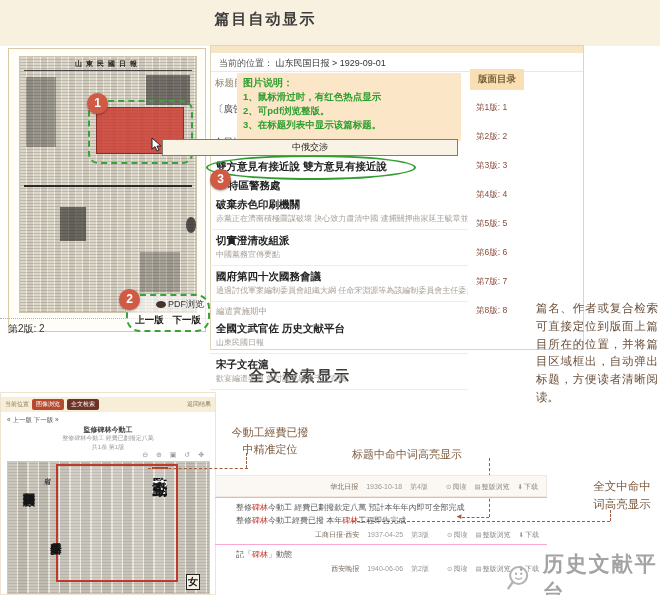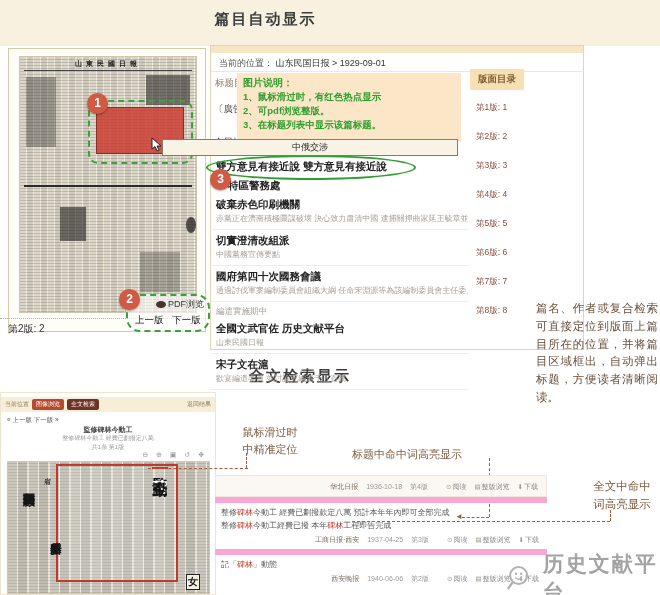--- a/index.html
+++ b/index.html
@@ -35,21 +35,21 @@
   #badge-1{left:78px;top:44px;}
   #badge-2{left:110px;top:240px;}
   .dotted-sep{position:absolute;left:0;top:318px;width:208px;border-top:1px dotted #b9b0a0;}
   .page-indicator{position:absolute;left:8px;top:322px;font-size:10px;color:#333;}
   .pdf-nav-group{position:absolute;left:126px;top:294px;width:84px;height:38px;
                  border:2px dashed #3aa23a;border-radius:14px;box-sizing:border-box;
                  background:rgba(255,255,255,.6);z-index:8;padding:2px 4px;}
   .pdf-row{font-size:9px;color:#333;text-align:right;white-space:nowrap;}
   .pdf-ico{display:inline-block;width:10px;height:7px;background:#46342a;border-radius:50%;
            margin-right:2px;vertical-align:middle;}
-  .nav-row{font-size:9.5px;color:#222;text-align:left;margin-top:3px;white-space:nowrap;}
+  .nav-row{font-size:9.5px;color:#222;text-align:right;margin-top:3px;white-space:nowrap;font-weight:bold;}
   .nav-row span{margin:0 3px;cursor:pointer;}
 
   
   .main-panel{position:absolute;left:210px;top:45px;width:374px;height:305px;background:#fff;
               border:1px solid #e3d4b6;box-sizing:border-box;}
   .panel-strip{position:absolute;left:0;top:0;width:100%;height:7px;background:#f5e6c6;}
   .breadcrumb{position:absolute;left:8px;top:11px;font-size:9px;color:#555;white-space:nowrap;}
   .breadcrumb b{font-weight:normal;color:#333;}
   .bc-sep{position:absolute;left:0;top:25px;width:100%;border-top:1px solid #eee8da;}
   .cat-label{position:absolute;left:4px;top:31px;font-size:9.5px;color:#8a7a60;}
@@ -125,21 +125,21 @@
   #c1v{left:246px;top:453px;height:15px;}
   #c2v{left:489px;top:458px;height:59px;}
   #c2h{left:462px;top:517px;width:27px;}
   #c2a{position:absolute;left:455px;top:512px;font-size:8px;color:#a65a3a;}
   #c3h{left:352px;top:521px;width:258px;}
   #c3v{left:610px;top:510px;height:11px;}
 
   
   .results{position:absolute;left:215px;top:475px;width:332px;}
   .result-row{padding:3px 0 2px;}
-  .result-row + .result-row{border-top:6px solid #f9a8d4;}
+  .result-row + .result-row{border-top:1px solid #f9a8d4;padding-left:15px;}
   .result-row.boxed{background:#fbf7f3;border:1px solid #f0e8df;}
   .res-line{font-size:8px;color:#5a5a5a;padding:1px 6px;white-space:nowrap;overflow:hidden;cursor:pointer;}
   .res-line .hl{color:#c0392b;}
   .res-meta{font-size:7px;color:#999;text-align:right;padding:3px 8px 2px;white-space:nowrap;}
   .res-meta .m-src{color:#7a6a5a;margin-right:8px;}
   .res-meta .m-date{margin-right:8px;}
   .res-meta .m-page{margin-right:10px;}
   .res-meta .m-act{margin-left:8px;color:#8a8a8a;cursor:pointer;}
   .res-meta .ai{font-size:6.5px;margin-right:1px;color:#a0988a;}
 
@@ -272,21 +272,21 @@
       <div class="red-box"></div>
       <div class="vhead vh-main"><span>監修</span><span class="hlw">碑林</span><span>今動工</span></div>
       <div class="vhead vh-pre">省府</div>
       <div class="vhead vh-2">聘任兩顧問</div>
       <div class="vhead vh-3">新委隊長</div>
       <div class="boxchar">女</div>
     </div>
   </div>
 
   <div class="anno" id="anno-1">
-    <div>鼠标滑过时</div>
+    <div>今動工經費已撥</div>
     <div>中精准定位</div>
   </div>
   <div class="anno" id="anno-2">标题中命中词高亮显示</div>
   <div class="anno" id="anno-3">
     <div>全文中命中</div>
     <div>词高亮显示</div>
   </div>
   <div class="dash-h" id="c1h"></div>
   <div class="dash-v" id="c1v"></div>
   <div class="dash-v" id="c2v"></div>

